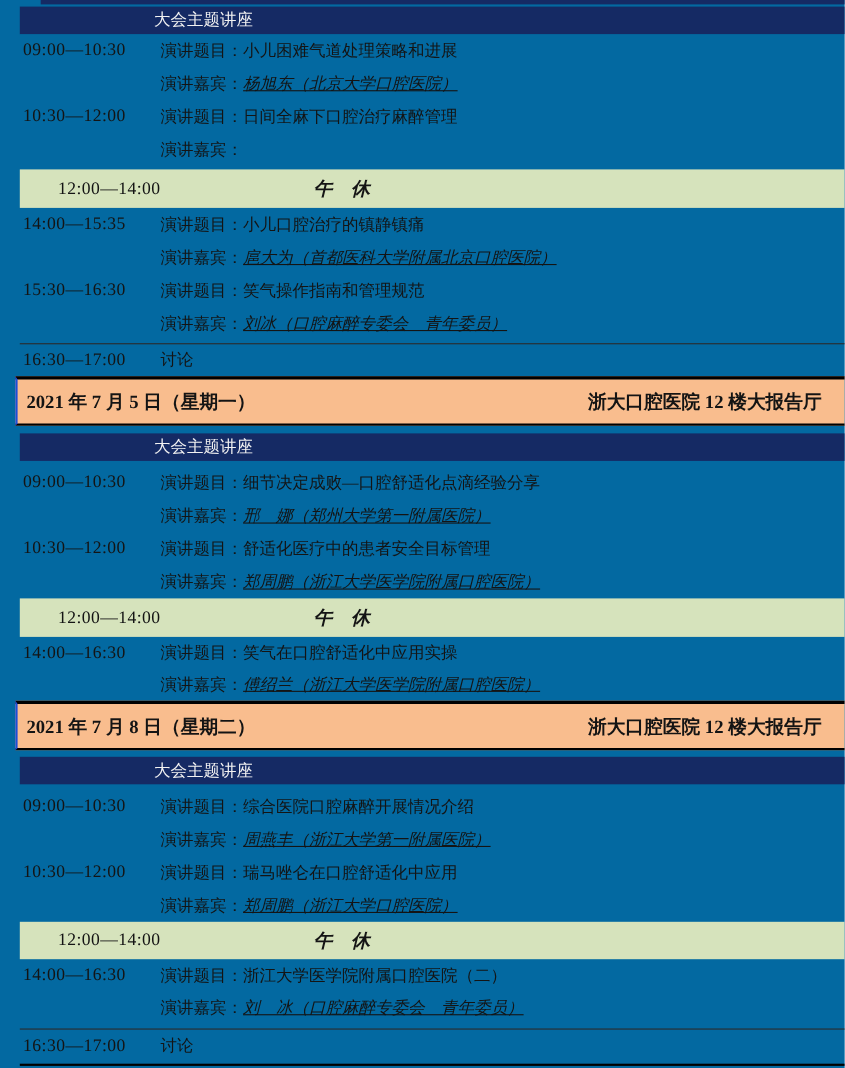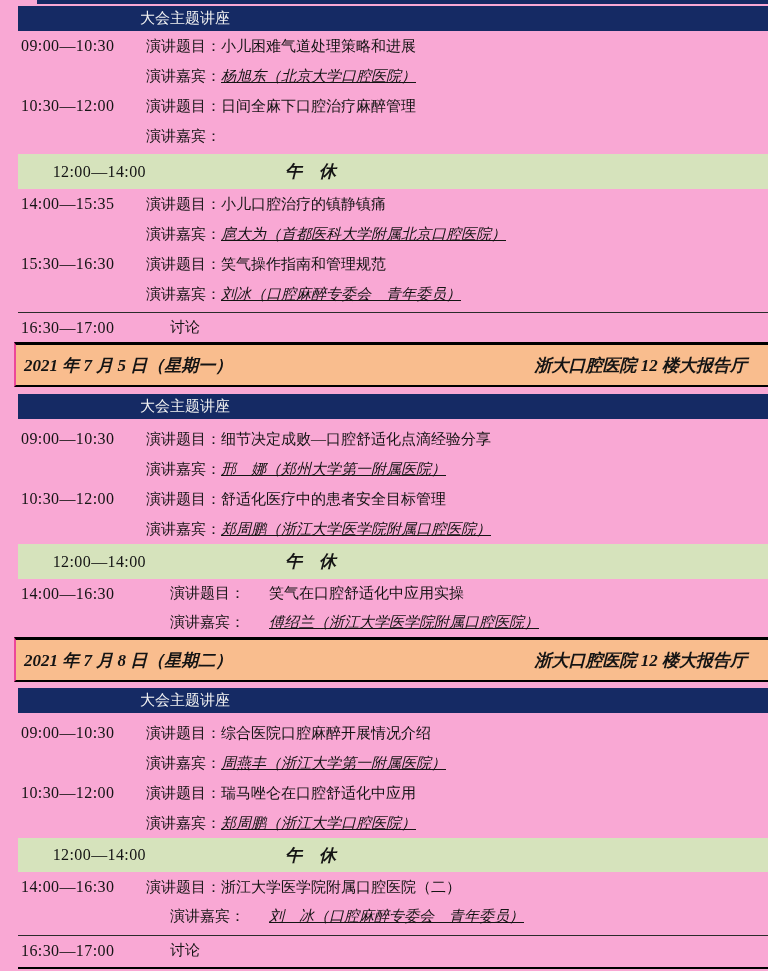--- a/index.html
+++ b/index.html
@@ -3,54 +3,54 @@
 <meta charset="utf-8">
 <style>
   :root{
     --navy:#152A64;
     --orange:#F9BD8E;
     --green:#D6E3BC;
     --ink:#141414;
   }
   html,body{margin:0;padding:0;background:#fff;}
   .page{
-    width:768px;height:971px;position:relative;overflow:hidden;background:#f9a8d4;
+    width:768px;height:971px;position:relative;overflow:hidden;background:#0369a1;
     font-family:"Liberation Serif","DejaVu Serif",serif;color:var(--ink);
   }
   .top-strip{position:absolute;left:37px;top:0;right:0;height:4px;background:var(--navy);}
   .flow{padding-top:6px;}
   .bar-header{
     margin-left:18px;height:25px;background:var(--navy);color:#F2F2F2;
     font-size:15px;display:flex;align-items:center;padding-left:122px;box-sizing:border-box;
   }
   .srow{
     height:30px;display:flex;align-items:center;padding-left:21px;
     font-size:15px;box-sizing:border-box;white-space:nowrap;
   }
   .srow .time{width:125px;flex:0 0 125px;font-size:16px;letter-spacing:.4px;}
   .srow .lbl{}
   .srow .kai{font-style:italic;text-decoration:underline;}
-  .h29{height:29px;gap:24px;}
+  .h29{height:29px;}
   .lunch{
     margin-left:18px;height:35px;background:var(--green);display:flex;align-items:center;
     padding-left:3px;box-sizing:border-box;position:relative;
   }
   .lunch .time{width:125px;flex:0 0 125px;font-size:16px;letter-spacing:.4px;text-align:right;}
   .lunch .lunch-label{
     position:absolute;left:267px;top:0;height:100%;display:flex;align-items:center;
     font-weight:bold;font-size:17px;font-style:italic;
   }
   .g34{height:34px;}
   .mt3{margin-top:3px;}
   .date-bar{
     margin-left:14px;height:40px;background:var(--orange);
-    border-top:3px solid #000;border-bottom:2px solid #000;border-left:2px solid #ec4899;
+    border-top:3px solid #000;border-bottom:2px solid #000;border-left:2px solid #1d4ed8;
     display:flex;align-items:center;justify-content:space-between;
     padding:0 21px 0 8px;box-sizing:content-box;
-    font-weight:bold;font-size:17px;white-space:nowrap;font-style:italic;
+    font-weight:bold;font-size:17px;white-space:nowrap;
   }
   .mt7{margin-top:7px;}
   .mt6{margin-top:6px;}
   .mt5{margin-top:5px;}
   .sep{margin-left:18px;border-top:1px solid #2B2B2B;height:0;}
   .sep.mt4{margin-top:4px;}
   .bottom-line{margin-left:18px;border-top:2px solid #000;height:0;margin-top:2px;}
 </style>
 </head>
 <body>

